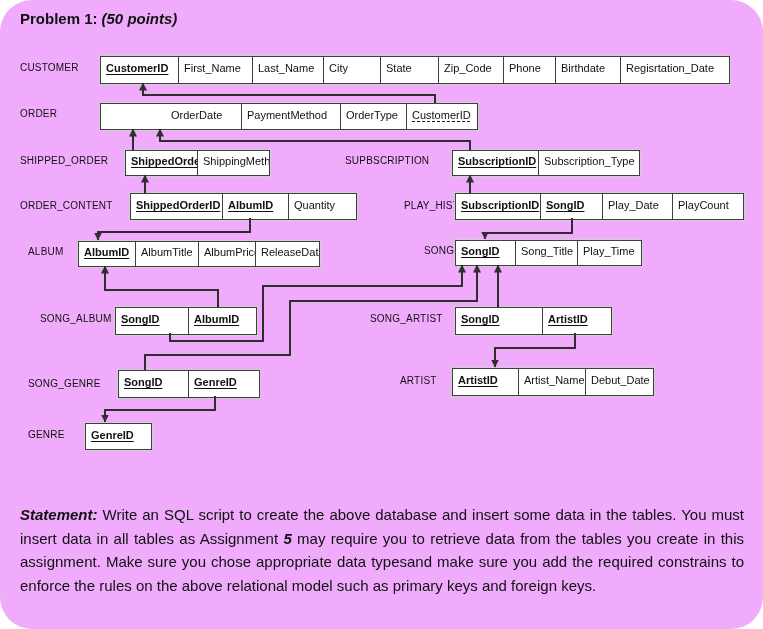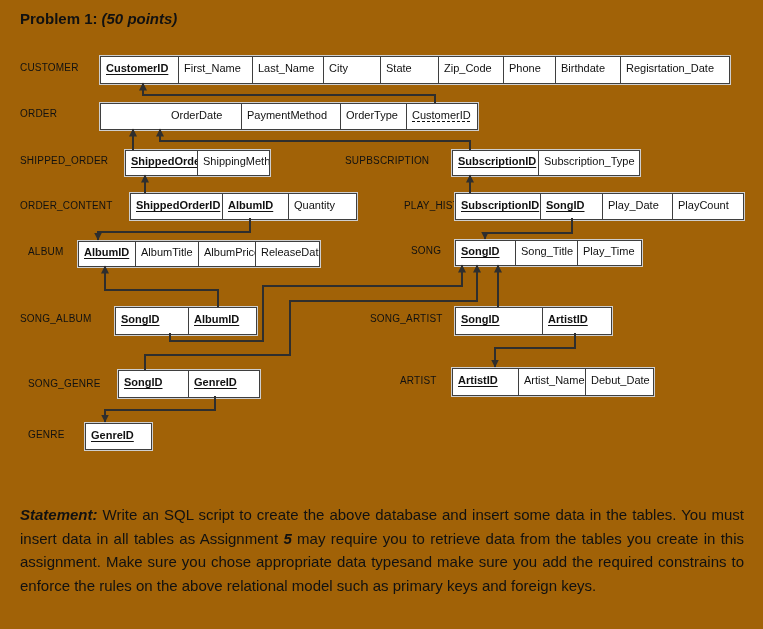--- a/index.html
+++ b/index.html
@@ -1,18 +1,18 @@
 <!DOCTYPE html>
 <html><head>
 <meta charset="utf-8">
 <style>
   html,body{margin:0;padding:0;background:#ffffff;}
   body{width:763px;height:629px;overflow:hidden;
        font-family:"Liberation Sans",sans-serif;color:#111;}
-  #page{position:relative;width:763px;height:629px;background:#a16207;}
+  #page{position:relative;width:763px;height:629px;background:#f0abfc;border-radius:32px;}
 
   .title{position:absolute;left:20px;top:10px;font-size:15px;font-weight:700;}
   .title .pts{font-style:italic;margin-left:4px;}
 
   #diagram{position:absolute;left:0;top:0;width:763px;height:470px;}
 
   .ent-label{position:absolute;font-size:10px;font-weight:400;
              letter-spacing:.2px;white-space:nowrap;}
   .ent-box{position:absolute;display:flex;background:#fff;
            border:1.4px solid #3f3f3f;box-shadow:0 0 0 1px #cfcfcf;}
@@ -83,27 +83,27 @@
         <div class="cell" style="width: 70px; line-height: 22px;"><span>Play_Date</span></div>
         <div class="cell" style="width: 70px; line-height: 22px;"><span>PlayCount</span></div>
       </div>
       <div class="ent-label" style="left: 28px; top: 246px;">ALBUM</div>
       <div class="ent-box" style="left: 78px; top: 241px; height: 24px;">
         <div class="cell pk" style="width: 57px; line-height: 21px;"><span>AlbumID</span></div>
         <div class="cell" style="width: 63px; line-height: 21px;"><span>AlbumTitle</span></div>
         <div class="cell" style="width: 57px; line-height: 21px;"><span>AlbumPrice</span></div>
         <div class="cell" style="width: 63px; line-height: 21px;"><span>ReleaseDate</span></div>
       </div>
-      <div class="ent-label" style="left: 411px; top: 245px;">SONG</div>
+      <div class="ent-label" style="left: 424px; top: 245px;">SONG</div>
       <div class="ent-box" style="left: 455px; top: 240px; height: 24px;">
         <div class="cell pk" style="width: 60px; line-height: 21px;"><span>SongID</span></div>
         <div class="cell" style="width: 62px; line-height: 21px;"><span>Song_Title</span></div>
         <div class="cell" style="width: 63px; line-height: 21px;"><span>Play_Time</span></div>
       </div>
-      <div class="ent-label" style="left: 20px; top: 313px; text-align: center;">SONG_ALBUM</div>
+      <div class="ent-label" style="left: 40px; top: 313px; text-align: center;">SONG_ALBUM</div>
       <div class="ent-box" style="left: 115px; top: 307px; height: 26px;">
         <div class="cell pk" style="width: 73px; line-height: 23px;"><span>SongID</span></div>
         <div class="cell pk" style="width: 67px; line-height: 23px;"><span>AlbumID</span></div>
       </div>
       <div class="ent-label" style="left: 370px; top: 313px;">SONG_ARTIST</div>
       <div class="ent-box" style="left: 455px; top: 307px; height: 26px;">
         <div class="cell pk" style="width: 87px; line-height: 23px;"><span>SongID</span></div>
         <div class="cell pk" style="width: 68px; line-height: 23px;"><span>ArtistID</span></div>
       </div>
       <div class="ent-label" style="left: 28px; top: 378px;">SONG_GENRE</div>

